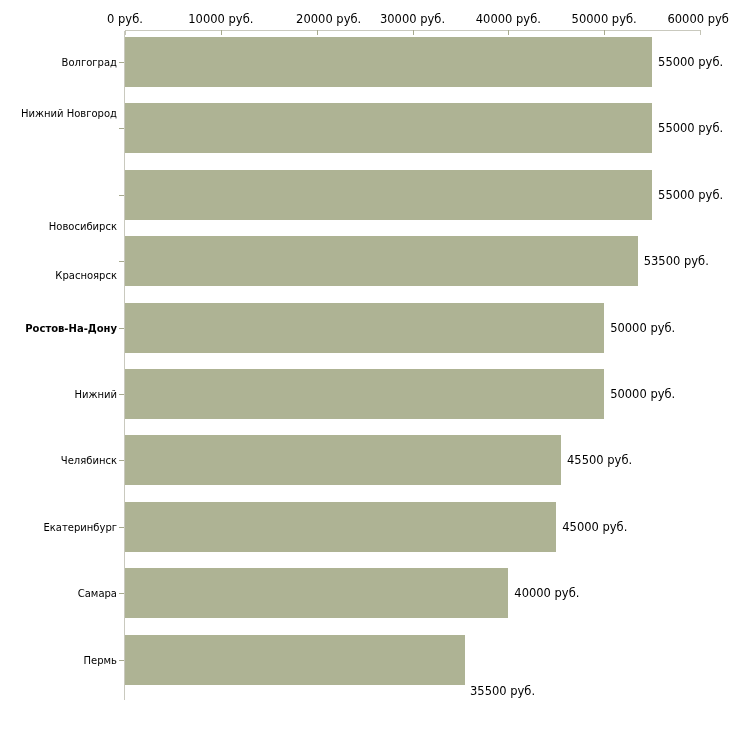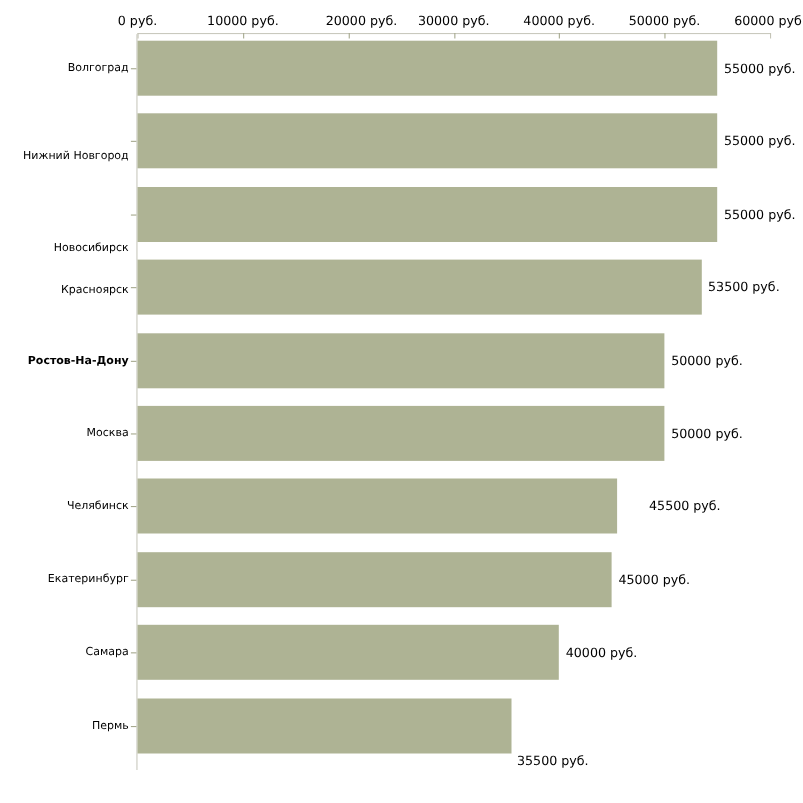--- a/index.html
+++ b/index.html
@@ -110,29 +110,29 @@
       <div class="tick-label" style="left: 508.333px;">40000 руб.</div>
       <div class="tick" style="left: 604.167px;"></div>
       <div class="tick-label" style="left: 604.167px;">50000 руб.</div>
       <div class="tick edge" style="left: 700px;"></div>
       <div class="tick-label" style="left: 700px;">60000 руб.</div>
     </div>
   <div id="ylabels-layer">
       <div class="ytick" style="top: 62px;"></div>
       <div class="cat-label" style="right: 613px; top: 62px;">Волгоград</div>
       <div class="ytick" style="top: 128px;"></div>
-      <div class="cat-label" style="right: 613px; top: 142px; padding-left: 20px;">Нижний Новгород</div>
+      <div class="cat-label" style="right: 613px; top: 113px; padding-left: 20px;">Нижний Новгород</div>
       <div class="ytick" style="top: 195px;"></div>
       <div class="cat-label" style="right: 613px; top: 194.8px; margin-top: 31px;">Новосибирск</div>
       <div class="ytick" style="top: 261px;"></div>
-      <div class="cat-label" style="right: 613px; top: 264px;">Красноярск</div>
+      <div class="cat-label" style="right: 613px; top: 275px;">Красноярск</div>
       <div class="ytick" style="top: 328px;"></div>
       <div class="cat-label" style="right: 613px; top: 327.6px; font-weight: bold;">Ростов-На-Дону</div>
       <div class="ytick" style="top: 394px;"></div>
-      <div class="cat-label" style="right: 613px; top: 394px;">Москва</div>
+      <div class="cat-label" style="right: 613px; top: 394px;">Нижний</div>
       <div class="ytick" style="top: 460px;"></div>
       <div class="cat-label" style="right: 613px; top: 460.4px;">Челябинск</div>
       <div class="ytick" style="top: 527px;"></div>
       <div class="cat-label" style="right: 613px; top: 526.8px; text-align: center;">Екатеринбург</div>
       <div class="ytick" style="top: 593px;"></div>
       <div class="cat-label" style="right: 613px; top: 593.2px;">Самара</div>
       <div class="ytick" style="top: 660px;"></div>
       <div class="cat-label" style="right: 613px; top: 659.6px;">Пермь</div>
     </div>
   <div id="bars-layer">
@@ -142,21 +142,21 @@
       <div class="bar-value" style="left: 658.083px; top: 128.4px;">55000 руб.</div>
       <div class="bar" title="Новосибирск: 55000 руб." style="top: 169.8px; height: 50px; width: 527.083px;"></div>
       <div class="bar-value" style="left: 658.083px; top: 194.8px;">55000 руб.</div>
       <div class="bar" title="Красноярск: 53500 руб." style="top: 236.2px; height: 50px; width: 512.708px;"></div>
       <div class="bar-value" style="left: 643.708px; top: 261.2px;">53500 руб.</div>
       <div class="bar" title="Ростов-На-Дону: 50000 руб." style="top: 302.6px; height: 50px; width: 479.167px;"></div>
       <div class="bar-value" style="left: 610.167px; top: 327.6px;">50000 руб.</div>
       <div class="bar" title="Москва: 50000 руб." style="top: 369px; height: 50px; width: 479.167px;"></div>
       <div class="bar-value" style="left: 610.167px; top: 394px;">50000 руб.</div>
       <div class="bar" title="Челябинск: 45500 руб." style="top: 435.4px; height: 50px; width: 436.042px;"></div>
-      <div class="bar-value" style="left: 567.042px; top: 460.4px; margin-left: 23px;">45500 руб.</div>
+      <div class="bar-value" style="left: 567.042px; top: 460.4px;">45500 руб.</div>
       <div class="bar" title="Екатеринбург: 45000 руб." style="top: 501.8px; height: 50px; width: 431.25px;"></div>
       <div class="bar-value" style="left: 562.25px; top: 526.8px;">45000 руб.</div>
       <div class="bar" title="Самара: 40000 руб." style="top: 568.2px; height: 50px; width: 383.333px;"></div>
       <div class="bar-value" style="left: 514.333px; top: 593.2px;">40000 руб.</div>
       <div class="bar" title="Пермь: 35500 руб." style="top: 634.6px; height: 50px; width: 340.208px;"></div>
       <div class="bar-value" style="left: 470px; top: 659.6px; margin-top: 31px;">35500 руб.</div>
     </div>
 
 </div>
 

